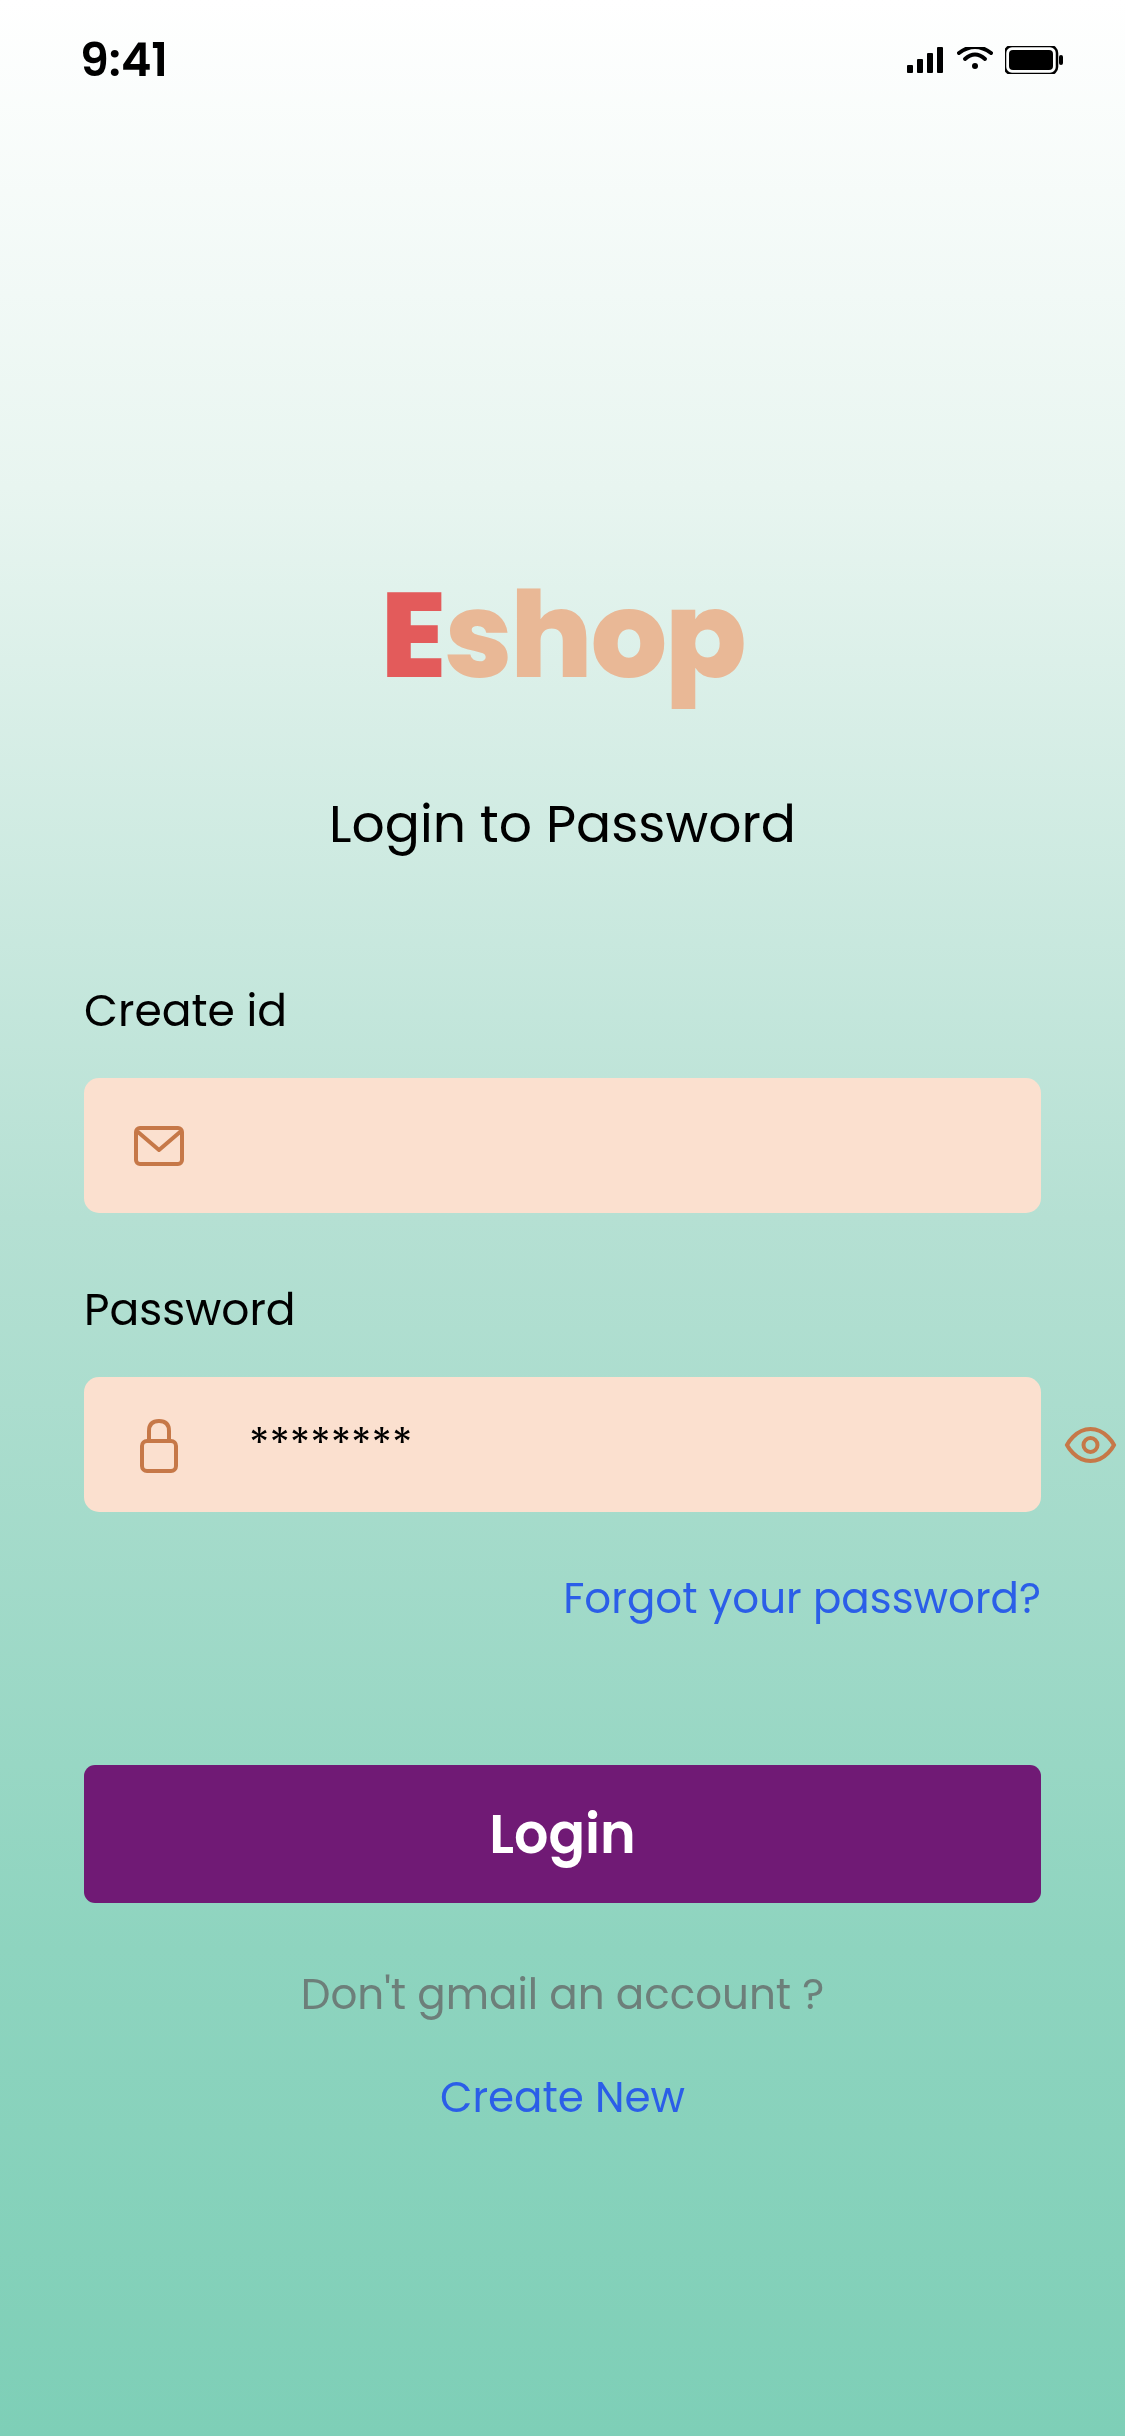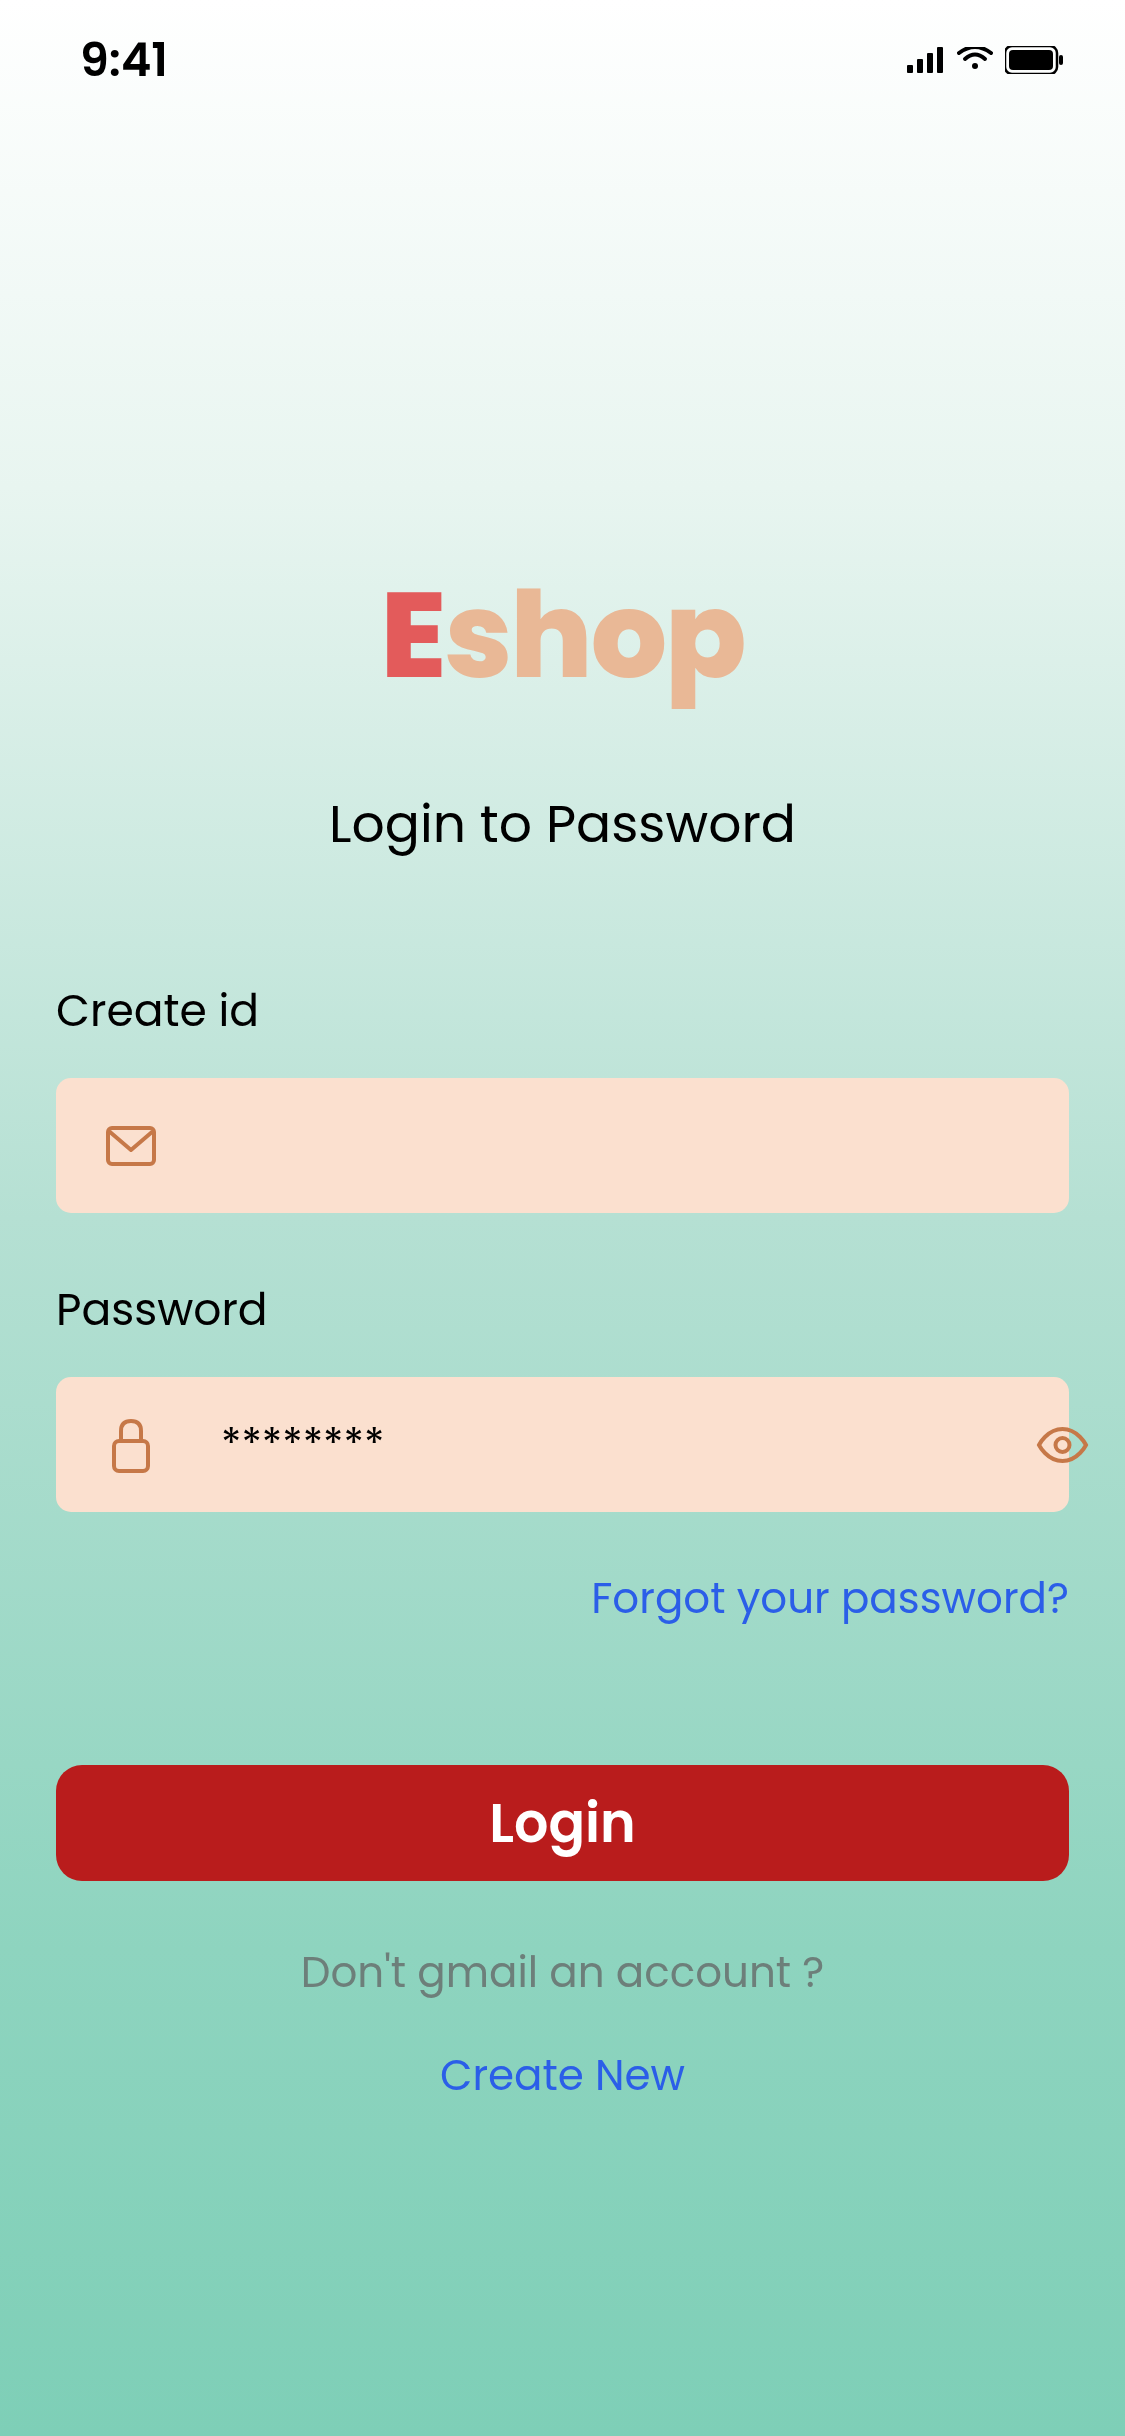--- a/index.html
+++ b/index.html
@@ -21,21 +21,21 @@
       font-size: 46px;
       font-weight: 600;
       color: #000;
     }
     .status-icons {
       display: flex;
       align-items: center;
       gap: 12px;
     }
     .content {
-      padding: 0 56px;
+      padding: 0 84px;
     }
     .logo-section {
       text-align: center;
       margin-top: 435px;
     }
     .logo-text {
       font-size: 120px;
       font-weight: 800;
       letter-spacing: -2px;
     }
@@ -97,25 +97,25 @@
       display: block;
       text-align: right;
       color: #2b5ee8;
       font-size: 42px;
       margin-top: 55px;
       text-decoration: none;
       font-weight: 400;
     }
     .login-button {
       width: 100%;
-      background: #b91c1c;
+      background: #701a75;
       color: #fff;
       border: none;
-      border-radius: 26px;
-      height: 116px;
+      border-radius: 11px;
+      height: 138px;
       font-size: 54px;
       font-weight: 600;
       margin-top: 135px;
       cursor: pointer;
       font-family: inherit;
     }
     .signup-section {
       text-align: center;
       margin-top: 60px;
     }

